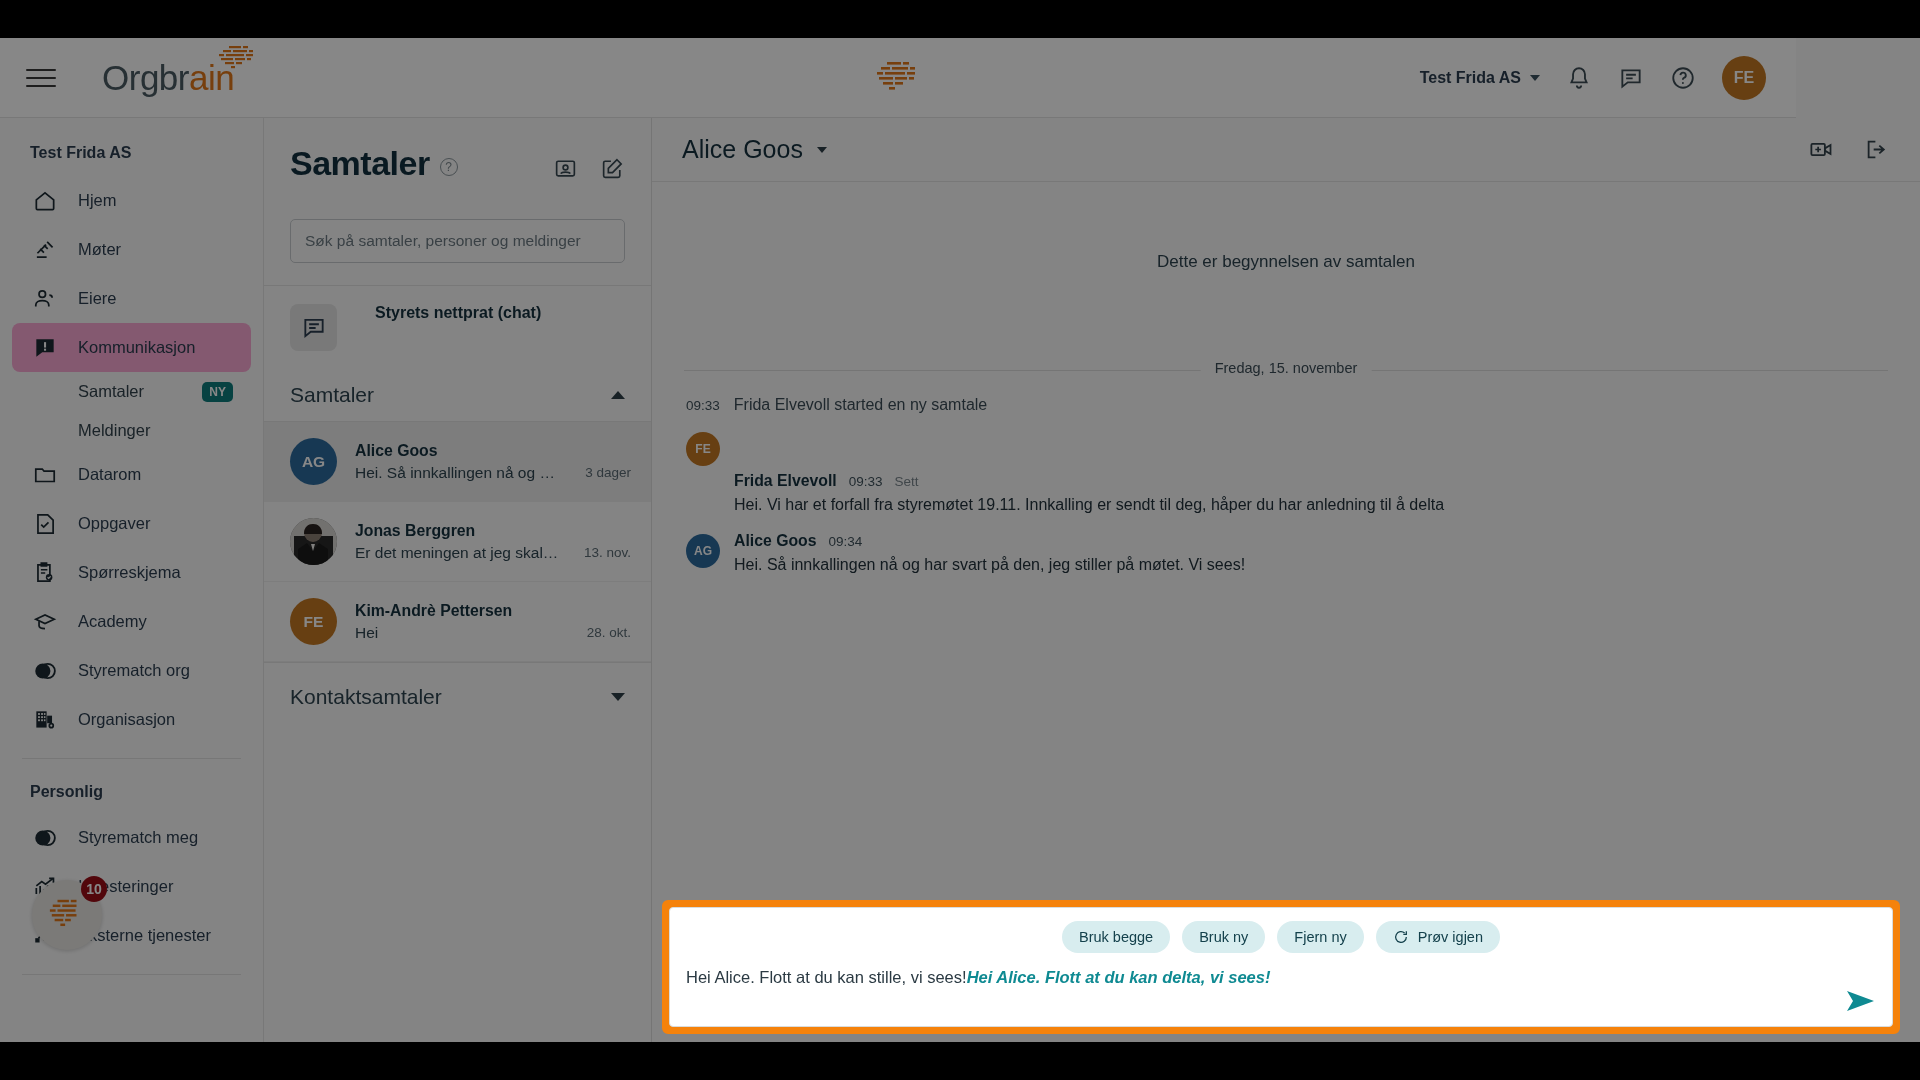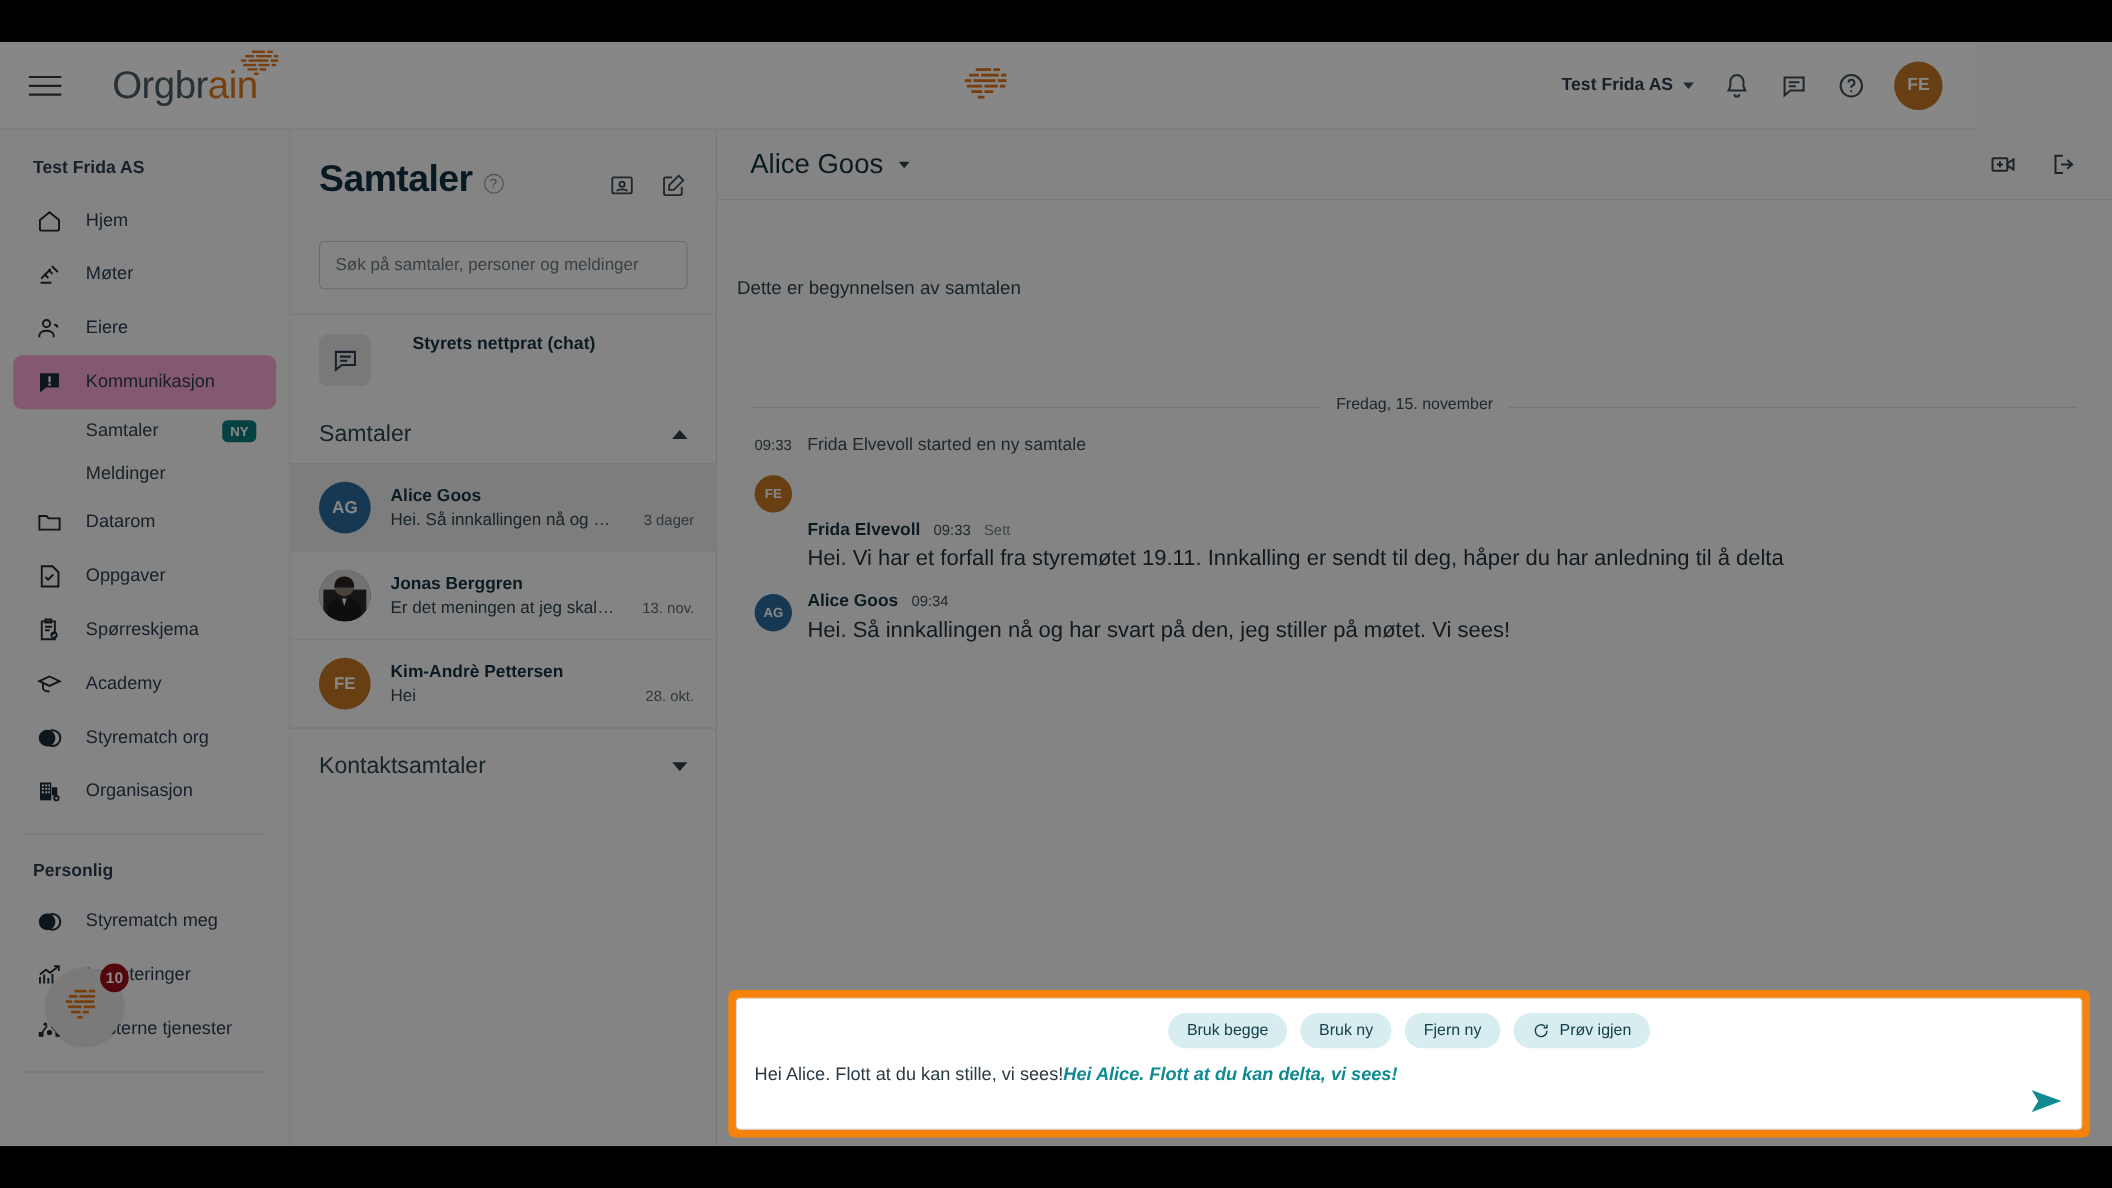--- a/index.html
+++ b/index.html
@@ -75,21 +75,21 @@
     font-size:16.5px; color:#32424c; cursor:pointer; border-radius:8px; position:relative;
   }
   .badge-ny {
     background:#0f7d7d; color:#fff; font-size:12px; font-weight:bold;
     border-radius:5px; padding:3px 7px; margin-left:auto; margin-right:18px;
   }
   .side-sep { height:1px; background:#e0e0e0; margin:14px 22px; }
   .side-group-title { font-size:16px; font-weight:bold; color:#2c3e50; padding:10px 0 12px 30px; }
 
   .float-brain {
-    position:absolute; left:42px; bottom:92px; width:70px; height:70px;
+    position:absolute; left:32px; bottom:92px; width:70px; height:70px;
     border-radius:50%; background:#e8e6e2; display:flex; align-items:center; justify-content:center;
     z-index:60; box-shadow:0 1px 4px rgba(0,0,0,0.18);
   }
   .float-badge {
     position:absolute; right:-5px; top:-4px; min-width:26px; height:26px; padding:0 5px;
     border-radius:13px; background:#9c0f18; color:#fff; font-size:14px; font-weight:bold;
     display:flex; align-items:center; justify-content:center;
   }
 
   
@@ -155,42 +155,42 @@
   .chat-head {
     height:64px; display:flex; align-items:center; padding:0 30px;
     border-bottom:1px solid #e3e3e3;
   }
   .chat-title { font-size:25px; color:#16313f; }
   .chat-head .caret-down { margin-left:14px; border-top-color:#2f3f48; }
   .chat-head-icons { margin-left:auto; display:flex; gap:28px; }
   .chat-head-icons .ic { width:27px;height:27px; color:#33434c; }
 
   .chat-body { position:absolute; left:0; right:0; top:64px; bottom:0; padding:0 18px; }
-  .begin-note { text-align:left; font-size:17px; color:#2f4450; margin-top:70px; }
+  .begin-note { text-align:center; font-size:17px; color:#2f4450; margin-top:70px; }
   .date-sep { position:relative; margin-top:88px; height:20px; }
   .date-sep .line { position:absolute; left:14px; right:14px; top:10px; height:1px; background:#dddddd; }
   .date-sep .pill {
     position:absolute; left:50%; transform:translateX(-50%); top:0;
     background:#fafafa; padding:0 14px; font-size:14.5px; color:#3c4d57;
   }
   .sys-line { display:flex; align-items:baseline; gap:14px; padding:16px 0 6px 16px; }
   .sys-time { font-size:13.5px; color:#3f515b; }
   .sys-text { font-size:16px; color:#3c4d57; }
 
   .msg { display:flex; padding:10px 0 6px 16px; }
   .msg-av {
     width:34px;height:34px;border-radius:50%; flex:0 0 34px; margin-right:14px; margin-top:2px;
     display:flex;align-items:center;justify-content:center;color:#fff;font-size:12px;font-weight:bold;
   }
   .msg-body { flex:1; }
   .msg-head { display:flex; align-items:baseline; gap:12px; margin-bottom:4px; }
   .msg-name { font-size:15.8px; font-weight:bold; color:#16313f; }
   .msg-time { font-size:13.5px; color:#3f515b; }
   .msg-seen { font-size:13.5px; color:#7a868d;margin-top:44px; }
-  .msg-text { font-size:20px; color:#22323c; line-height:1.35; }
+  .msg-text { font-size:16px; color:#22323c; line-height:1.35; }
 
   
   .composer-outer {
     position:absolute; left:662px; right:20px; bottom:8px;
     border:7px solid #f5820b; border-radius:6px; background:#f5820b;
     z-index:950;
   }
   .composer {
     background:#fff; border:1px solid #d8dcde; border-radius:4px;
     padding:13px 16px 16px 16px; min-height:120px; position:relative;

